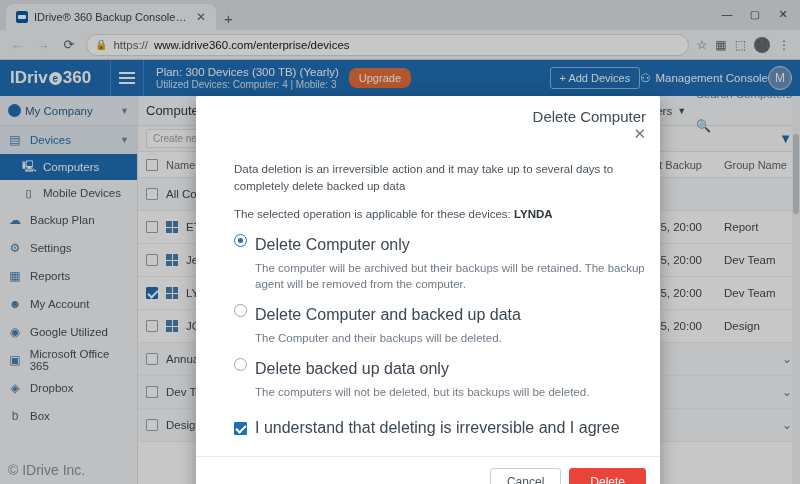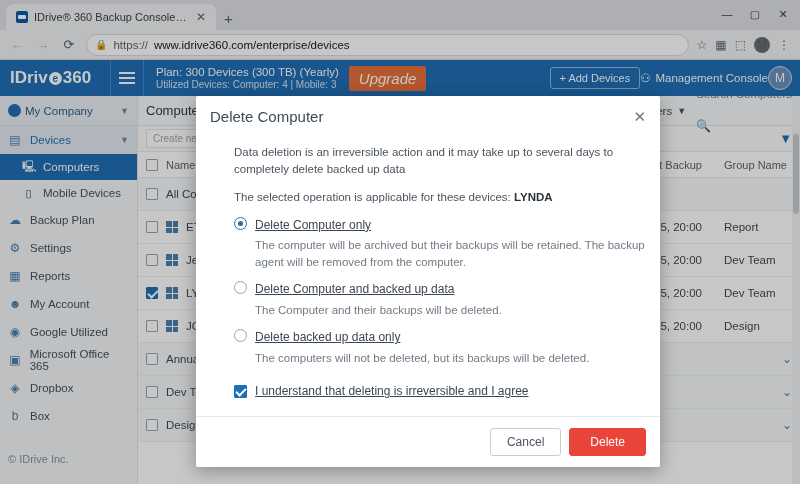--- a/index.html
+++ b/index.html
@@ -69,23 +69,22 @@
     margin:0 1px; vertical-align:1px;
   }
   .hamburger { width:34px; display:flex; flex-direction:column; gap:3px; align-items:center;
                border-left:1px solid #4b8ac4; border-right:1px solid #4b8ac4; height:36px;
                justify-content:center; }
   .hamburger i { display:block; width:16px; height:2px; background:#fff; }
   .plan { padding-left:12px; line-height:1.25; font-size:11px; }
   .plan .line1 { font-size:11.5px; }
   .plan .line2 { font-size:10px; color:#d5e6f5; }
   .upgrade-btn {
-    background:#e8703a; color:#fff; font-size:15px; padding:4px 10px; border-radius:2px;
+    background:#e8703a; color:#fff; font-size:11px; padding:4px 10px; border-radius:8px;
     margin-left:10px;
-    font-style:italic;
   }
   .header-right { margin-left:auto; display:flex; align-items:center; padding-right:8px; }
   .add-devices { border:1px solid #8fb9dd; border-radius:3px; font-size:11px; padding:4px 9px; }
   .mgmt-console { font-size:11.5px; display:flex; align-items:center; gap:5px; }
   .avatar-lg { width:24px; height:24px; border-radius:50%; background:#6b93bd; color:#fff;
                font-size:12px; display:flex; align-items:center; justify-content:center;
                border:1px solid #cddcea; }
 
   
   .content { display:flex; height:calc(484px - 30px - 30px - 36px); }
@@ -104,21 +103,21 @@
   }
   .nav-item .ic { width:14px; text-align:center; color:#4a7fae; font-size:12px; }
   .nav-item.active-group { background:#e3eaf1; color:#1f6fb5; }
   .nav-item .chev { margin-left:auto; font-size:9px; color:#7b8794; }
   .nav-sub {
     height:26px; display:flex; align-items:center; gap:8px; padding-left:22px; font-size:11.5px;
     color:#44525f;
   }
   .nav-sub.selected { background:#1f6fb5; color:#fff; }
   .nav-sub .ic { width:13px; text-align:center; font-size:11px; }
-  .footer-note { position:absolute; bottom:19px; left:8px; font-size:11px; color:#8a949d; }
+  .footer-note { position:absolute; bottom:6px; left:8px; font-size:14px; color:#8a949d; }
 
   
   .main { flex:1; background:#fff; position:relative; overflow:hidden; }
   .main-head {
     height:30px; background:#f7f9fa; border-bottom:1px solid #e2e6ea; display:flex;
     align-items:center; padding:0 8px; gap:10px; font-size:11.5px; color:#41525f;
   }
   .main-head .title { font-size:13px; color:#2e3a44; }
   .link { color:#1f6fb5; }
   .spacer { flex:1; }
@@ -166,38 +165,38 @@
   .vscroll .thumb { position:absolute; top:38px; left:1px; width:6px; height:80px;
                     background:#c6ccd1; border-radius:3px; }
 
   
   .overlay { position:absolute; inset:0; background:rgba(0,0,0,0.22); }
   .modal {
     position:absolute; left:196px; top:96px; width:464px; background:#fff;
     border-radius:2px; box-shadow:0 4px 18px rgba(0,0,0,0.3); overflow:hidden;
   }
   .modal-head {
-    display:flex; align-items:flex-start; padding:12px 14px 8px 14px;
+    display:flex; align-items:flex-end; padding:12px 14px 8px 14px;flex-direction:column;
   }
   .modal-title { font-size:15px; color:#3e4a55; }
   .modal-close { margin-left:auto; font-size:15px; color:#6c7781; }
   .modal-body { padding:4px 14px 0 14px; font-size:11.5px; color:#4a545e; line-height:1.5;margin-left:24px; }
   .modal-body p { margin:6px 0 10px 0; }
   .devices-line b { color:#2b333b; }
   .opt { display:flex; gap:8px; margin-top:10px; }
   .radio {
     width:13px; height:13px; border-radius:50%; border:1px solid #9aa4ad; flex:0 0 13px;
     margin-top:1px; background:#fff; position:relative;
   }
   .radio.sel { border-color:#1f6fb5; }
   .radio.sel::after {
     content:""; position:absolute; left:3px; top:3px; width:5px; height:5px; border-radius:50%;
     background:#1f6fb5;
   }
-  .opt-label { font-size:12px; color:#3c4751;text-decoration:underline; }
+  .opt-label { font-size:16px; color:#3c4751; }
   .opt-desc { font-size:11.5px; color:#707b85; margin-top:3px; line-height:1.45; }
   .agree { display:flex; align-items:center; gap:8px; margin:16px 0 0 0; }
   .agree .cb { width:13px; height:13px; flex:0 0 13px; }
   .modal-foot {
     margin-top:16px; border-top:1px solid #e6eaed; padding:11px 14px; display:flex;
     justify-content:flex-end; gap:8px; background:#fff;
   }
   .btn {
     font-size:12px; padding:6px 16px; border-radius:3px; border:1px solid #c9ced3; background:#fff;
     color:#4a545e;

